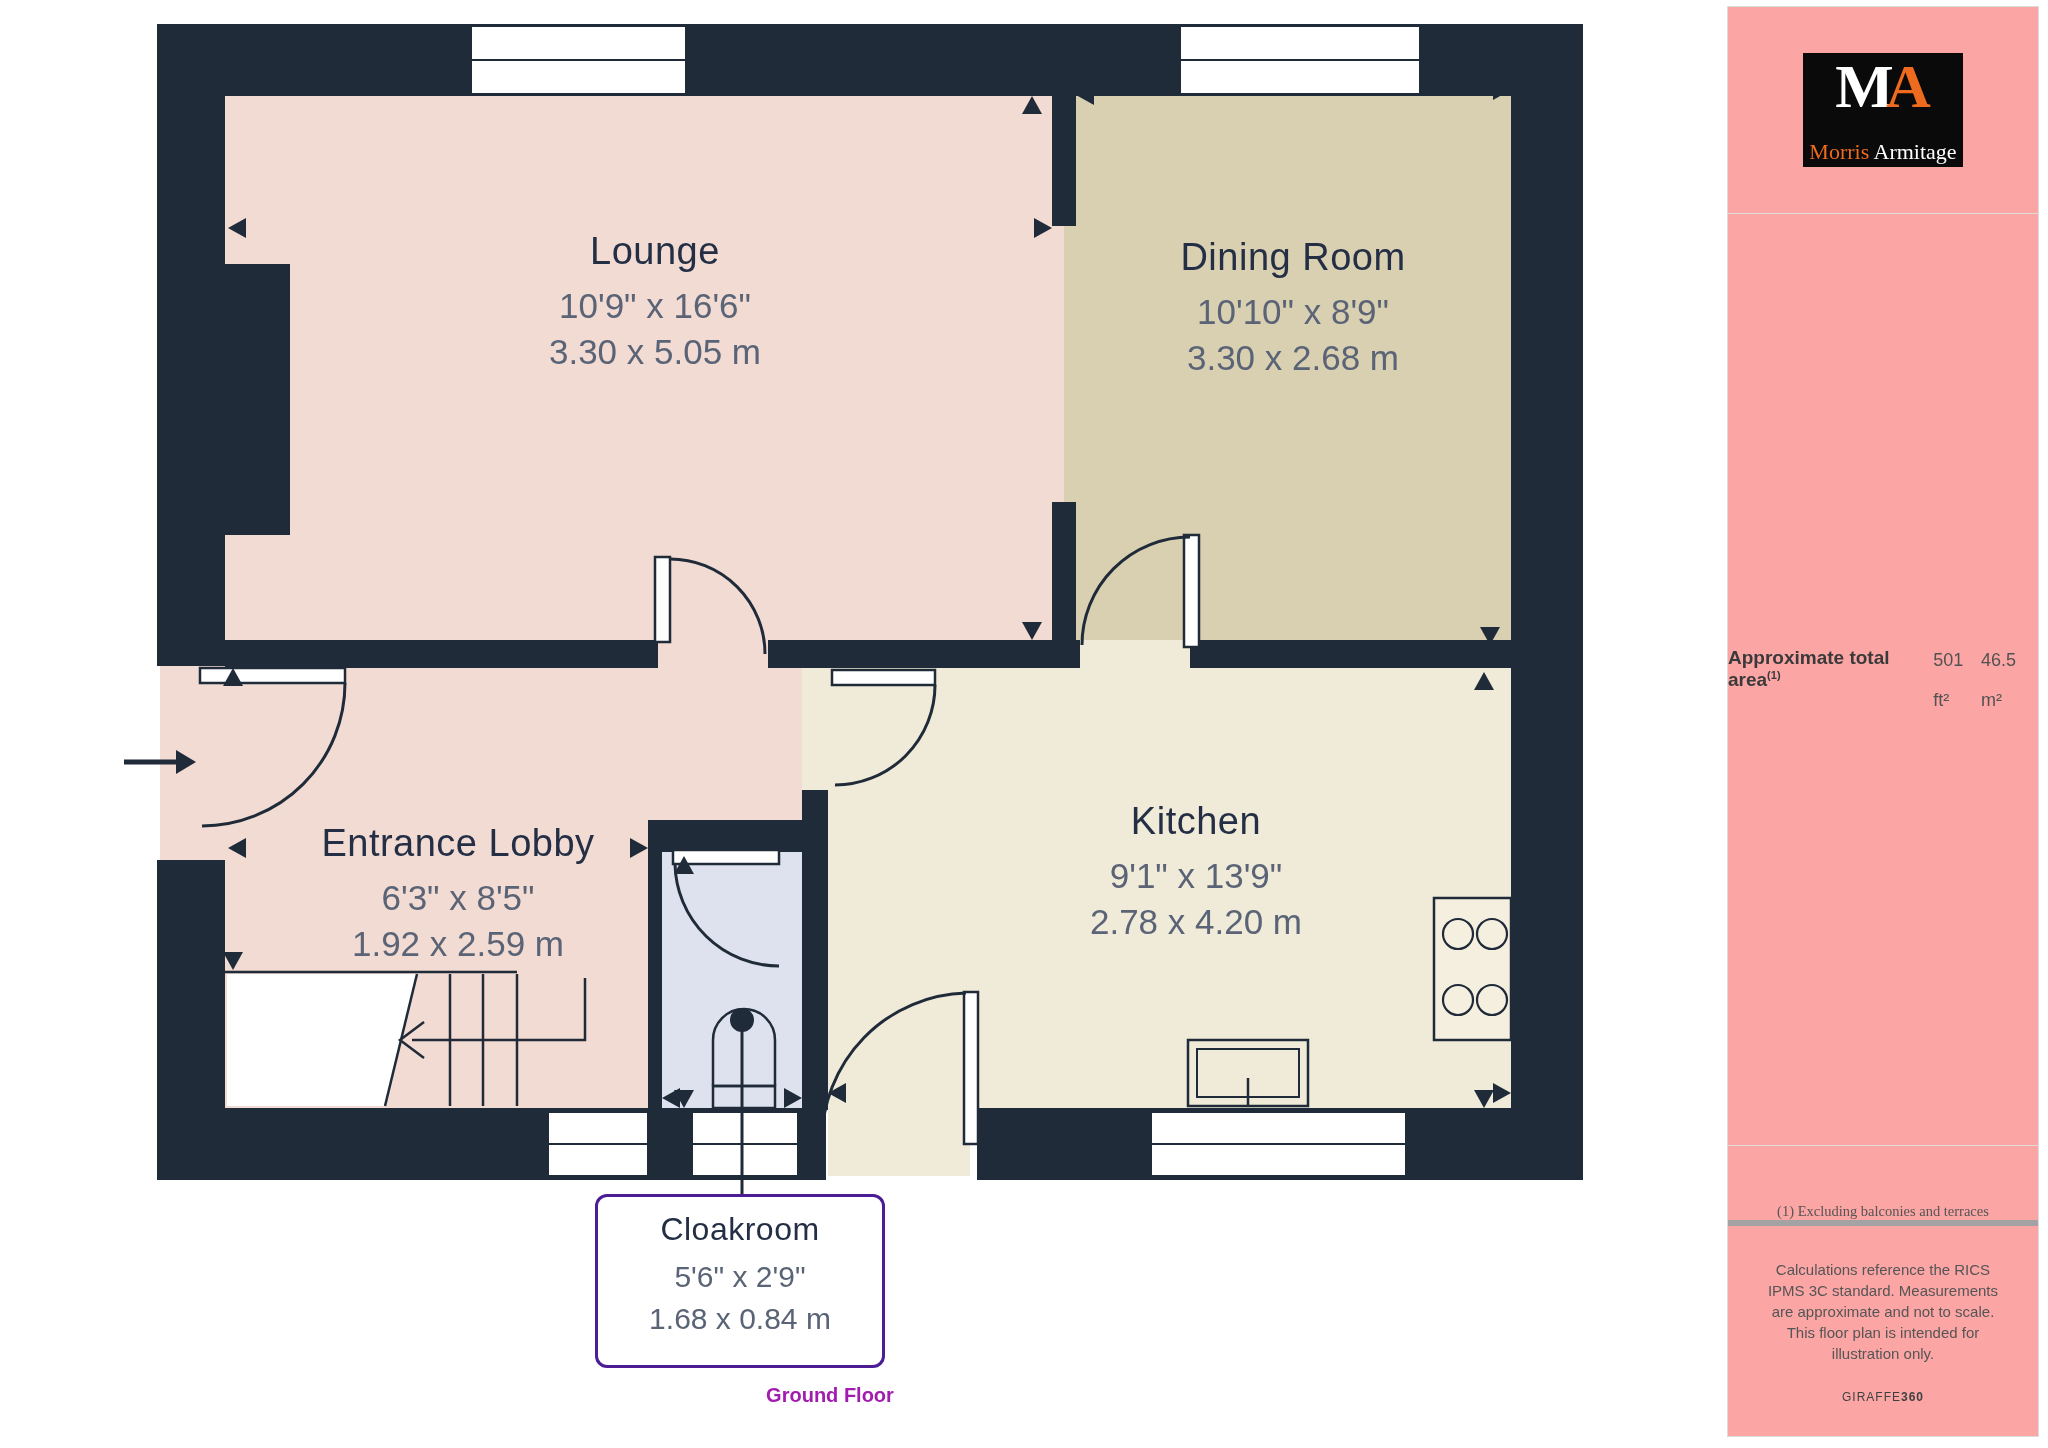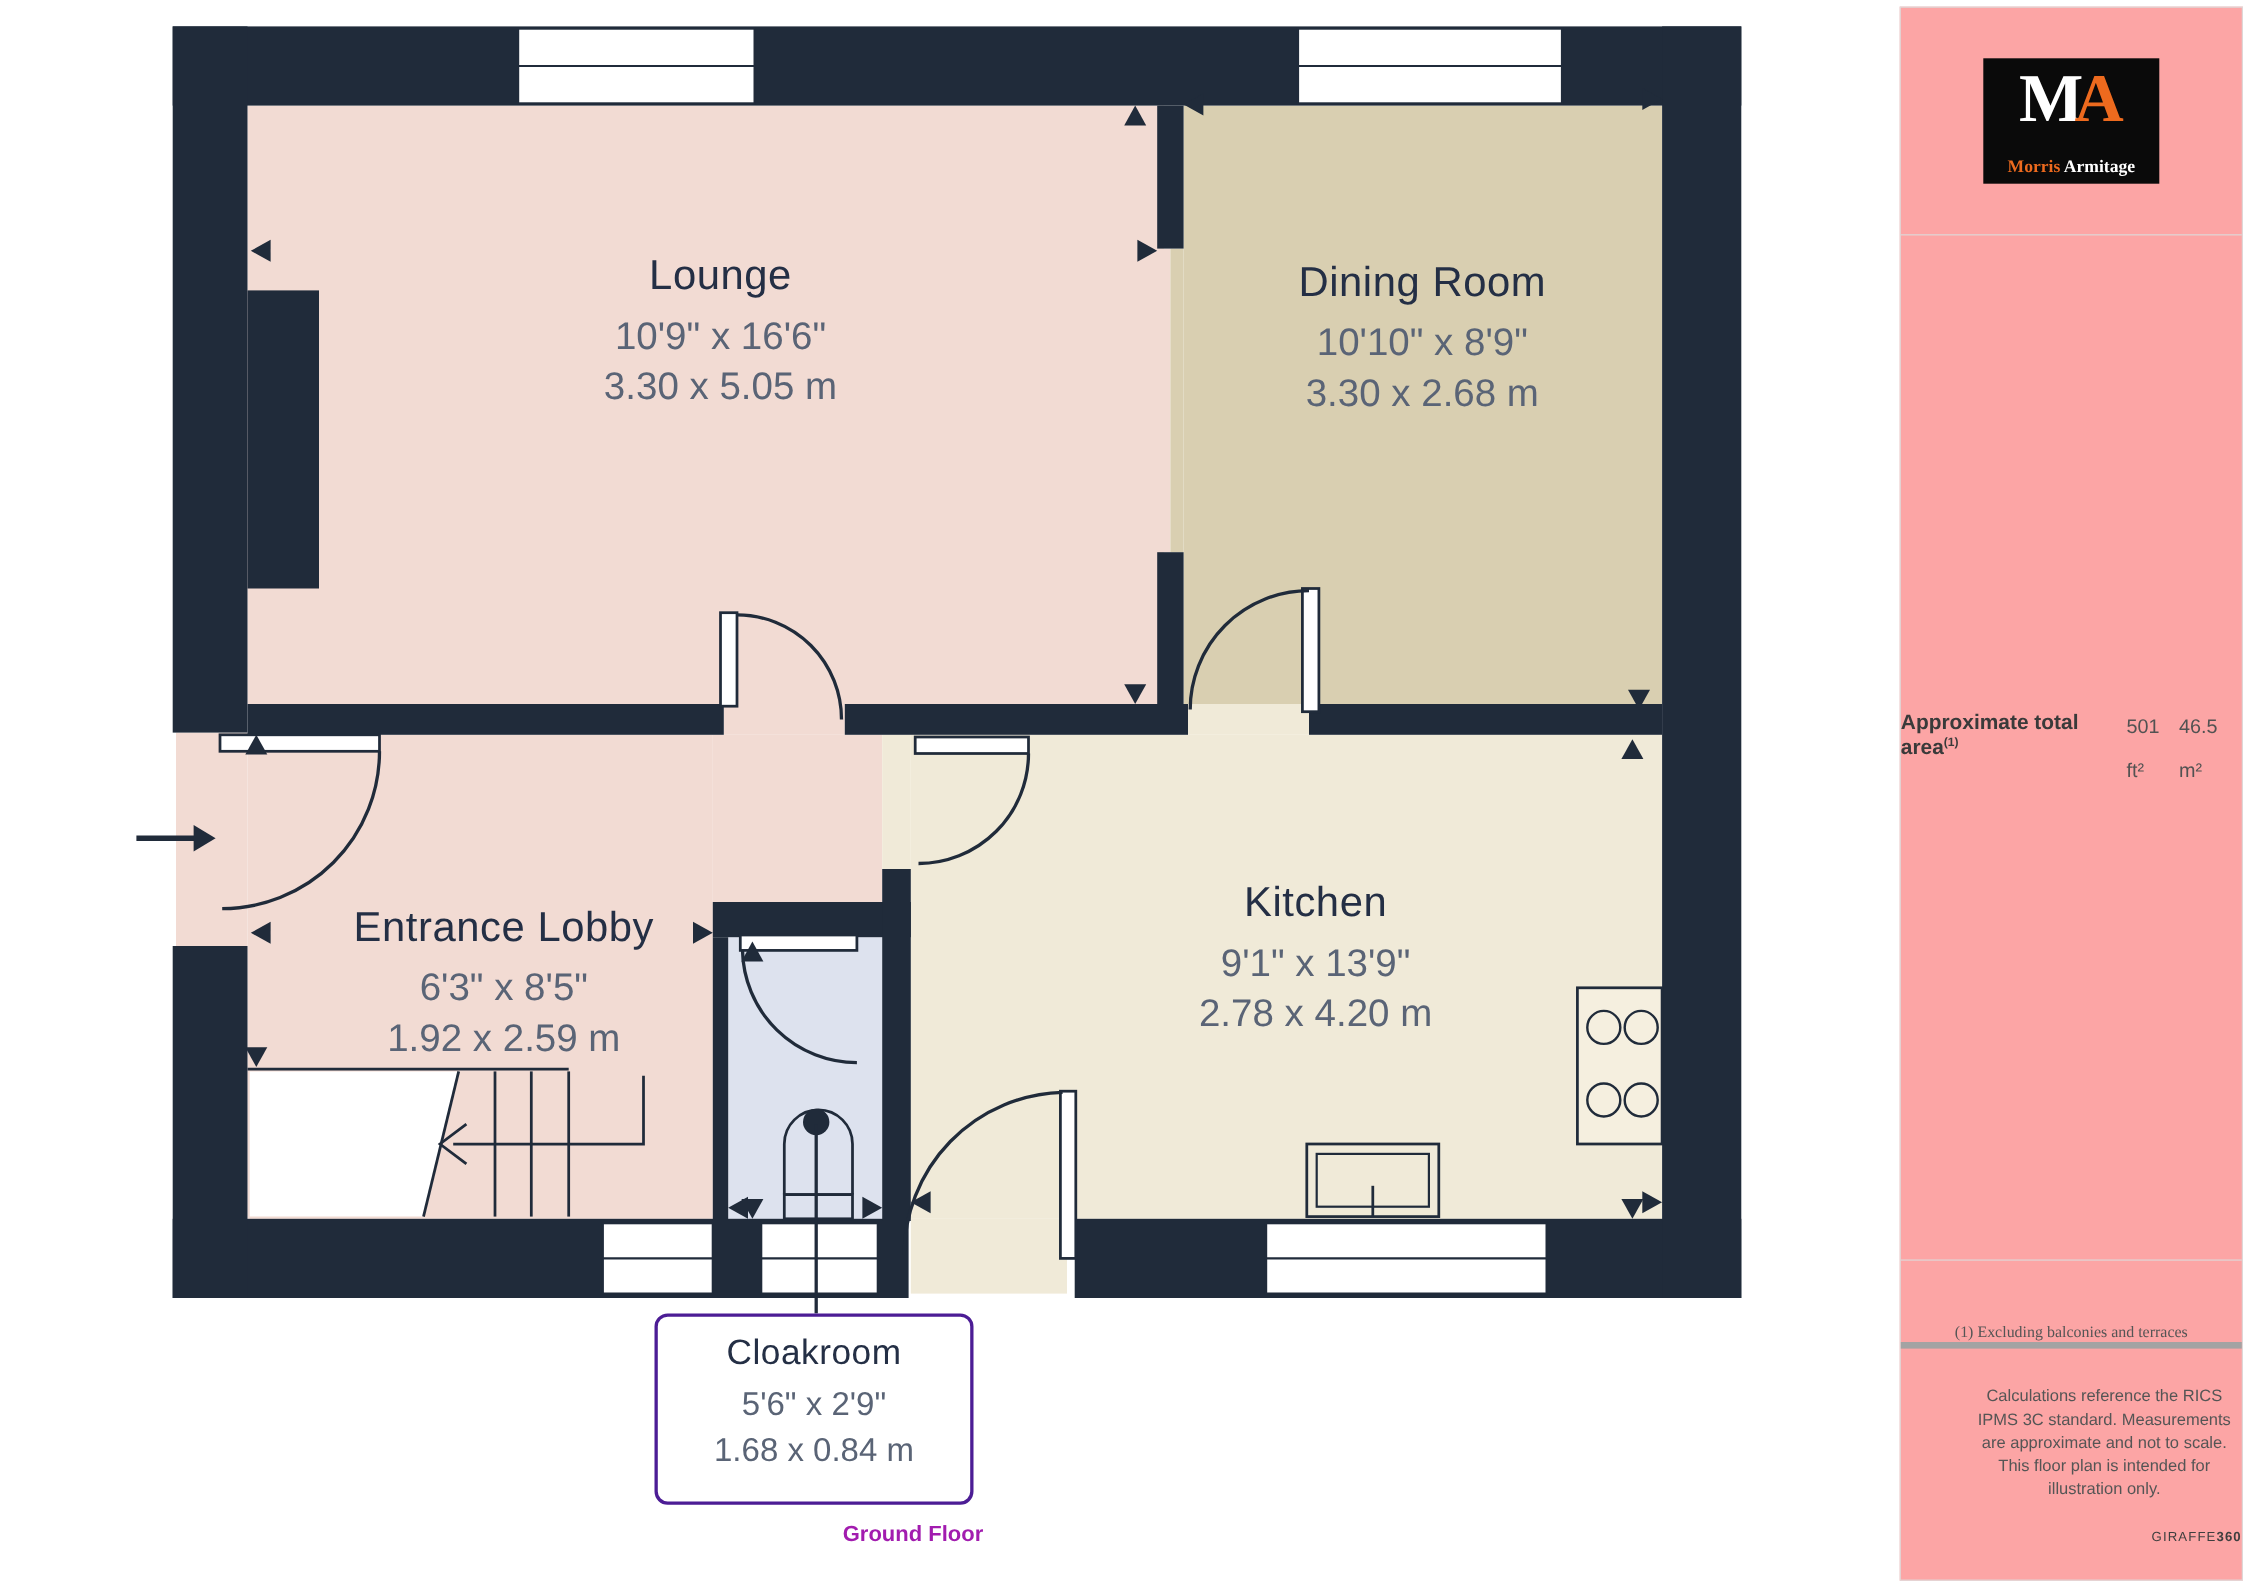--- a/index.html
+++ b/index.html
@@ -25,31 +25,31 @@
   
   .sidebar{position:absolute;left:1727px;top:6px;width:312px;height:1431px;background:#fca5a5;
            border:1px solid #DCDCDC;box-sizing:border-box;display:flex;flex-direction:column;}
   .sb-sec{box-sizing:border-box;}
   .sb-logo-sec{height:207px;border-bottom:1px solid #DCDCDC;display:flex;align-items:center;justify-content:center;}
   .logo-box{width:160px;height:114px;background:#0A0A0A;display:flex;flex-direction:column;
             align-items:center;justify-content:center;font-family:"Liberation Serif",serif;}
   .monogram{line-height:58px;margin-top:2px;}
   .mono-m{color:#ffffff;font-size:62px;font-weight:700;}
   .mono-a{color:#ED6A1E;font-size:62px;font-weight:700;margin-left:-8px;}
-  .wordmark{font-size:16px;margin-top:8px;white-space:nowrap;font-weight:bold;}
+  .wordmark{font-size:22px;margin-top:8px;white-space:nowrap;}
   .word-morris{color:#ED6A1E;}
   .word-armitage{color:#ffffff;}
   .sb-area-sec{height:932px;border-bottom:1px solid #DCDCDC;display:flex;flex-direction:row;
                align-items:center;justify-content:center;}
   .area-title{font-size:19px;font-weight:700;color:#3A3A3A;margin-bottom:20px;}
   .area-title sup{font-size:11px;}
   .area-val{font-size:18px;color:#525252;line-height:40px;}
   .sb-note-sec{height:80px;border-bottom:6px solid #a3a3a3;display:flex;align-items:flex-end;justify-content:center;font-family:Liberation Serif, serif;}
   .note-text{font-size:14.5px;color:#555555;}
-  .sb-calc-sec{flex:1;display:flex;flex-direction:column;align-items:flex-end;justify-content:center;}
+  .sb-calc-sec{flex:1;display:flex;flex-direction:column;align-items:center;justify-content:center;}
   .calc-text{width:250px;font-size:15px;color:#555555;line-height:1.4;text-align:center;}
   .brand{margin-top:26px;font-size:12px;color:#3F3F3F;letter-spacing:1px;}
   .brand b{font-weight:700;}
 </style>
 </head>
 <body>
 
 <div id="screen">
 
   <svg id="plan-svg" width="2048" height="1448" viewBox="0 0 2048 1448">

